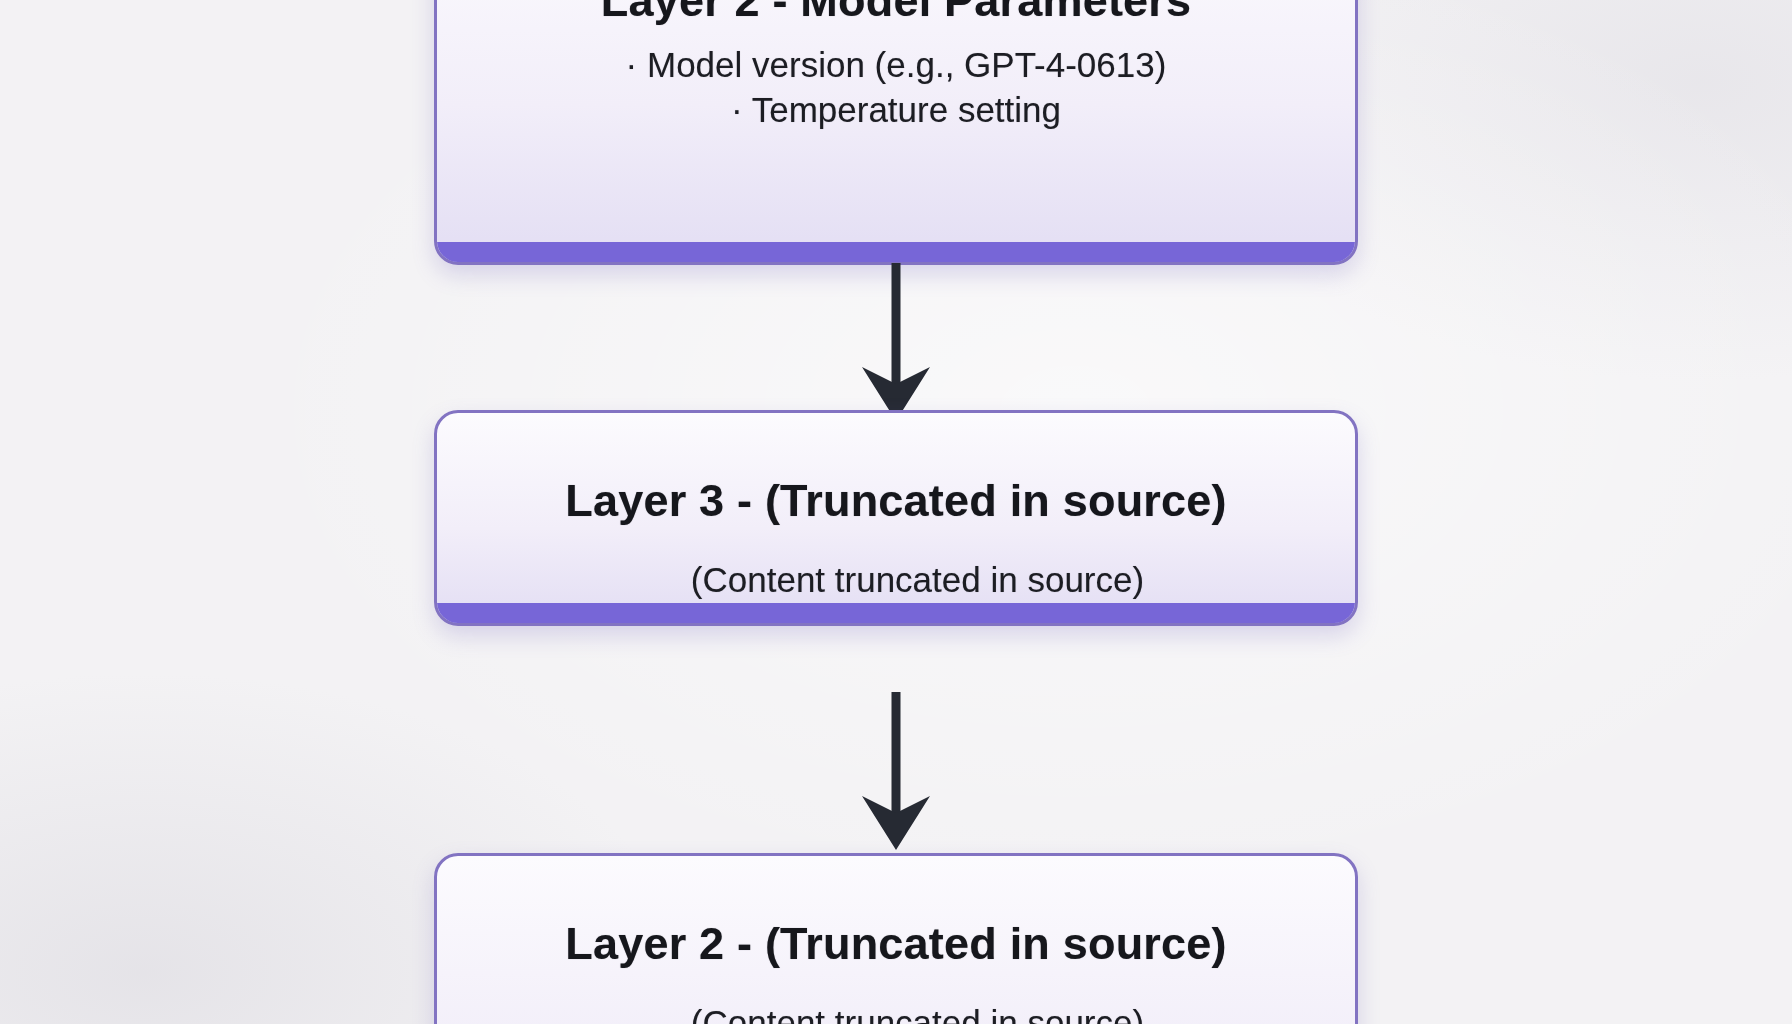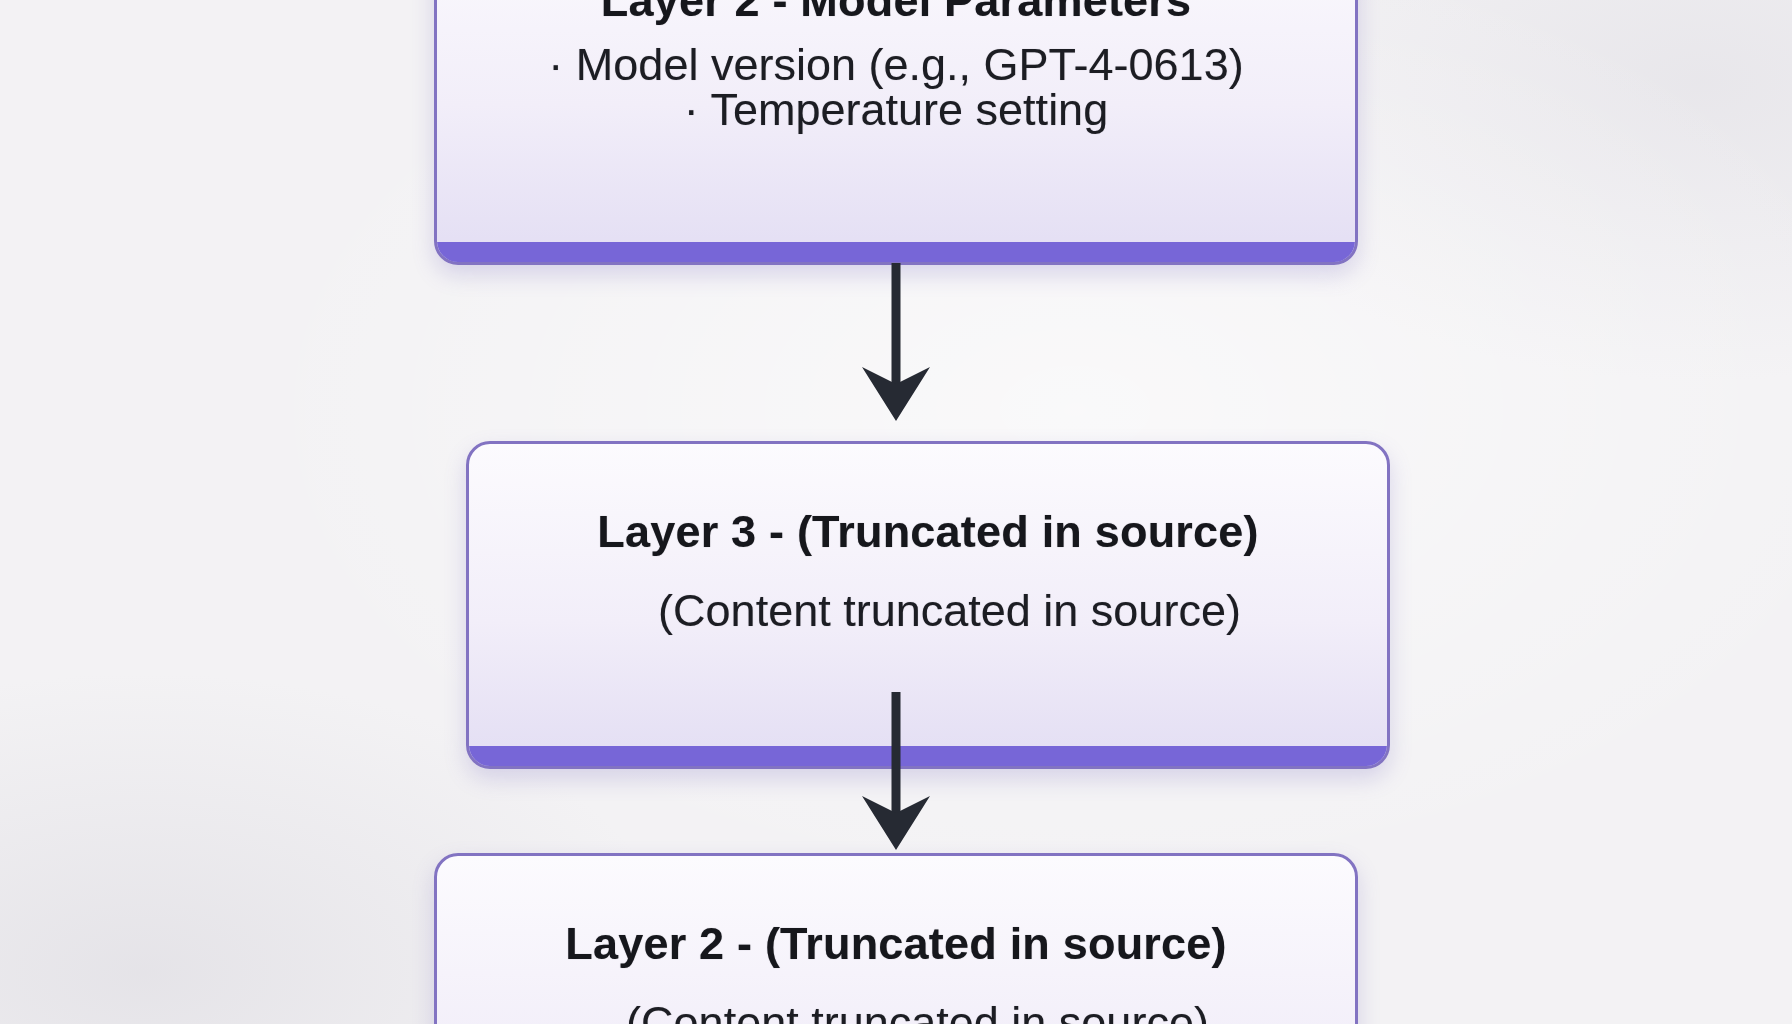--- a/index.html
+++ b/index.html
@@ -31,29 +31,29 @@
   .box-title {
     position:absolute; top:58px; left:0; right:0;
     text-align:center;
     font-size:45px; line-height:60px; font-weight:bold;
     color:#16171c; letter-spacing:0.2px;
     text-shadow:0 0 1px rgba(20,20,30,0.35);
   }
   .box-body {
     position:absolute; top:129px; left:0; right:0;
     text-align:center;
-    font-size:45px; line-height:45px; font-weight:normal;
+    font-size:35px; line-height:45px; font-weight:normal;
     color:#1c1d23;
     text-shadow:0 0 1px rgba(20,20,30,0.28);
   }
   .box-body.single { top:144px;padding-left:43px; }
   .box-body div { white-space:nowrap; }
   .flow-arrow { position:absolute; left:856px; width:80px; height:162px; }
   #box-layer2 { top:-90px; height:355px; }
-  #box-layer3 { top:441px; height:328px;margin-left:32px; }
+  #box-layer3 { top:410px; height:216px; }
   #box-layer3 .box-body { top:144px; }
   #box-layer4 { top:853px; height:355px; }
   #arrow-1 { top:263px; }
   #arrow-2 { top:692px; }
 </style>
 </head>
 <body>
 
 <div class="canvas">
 

